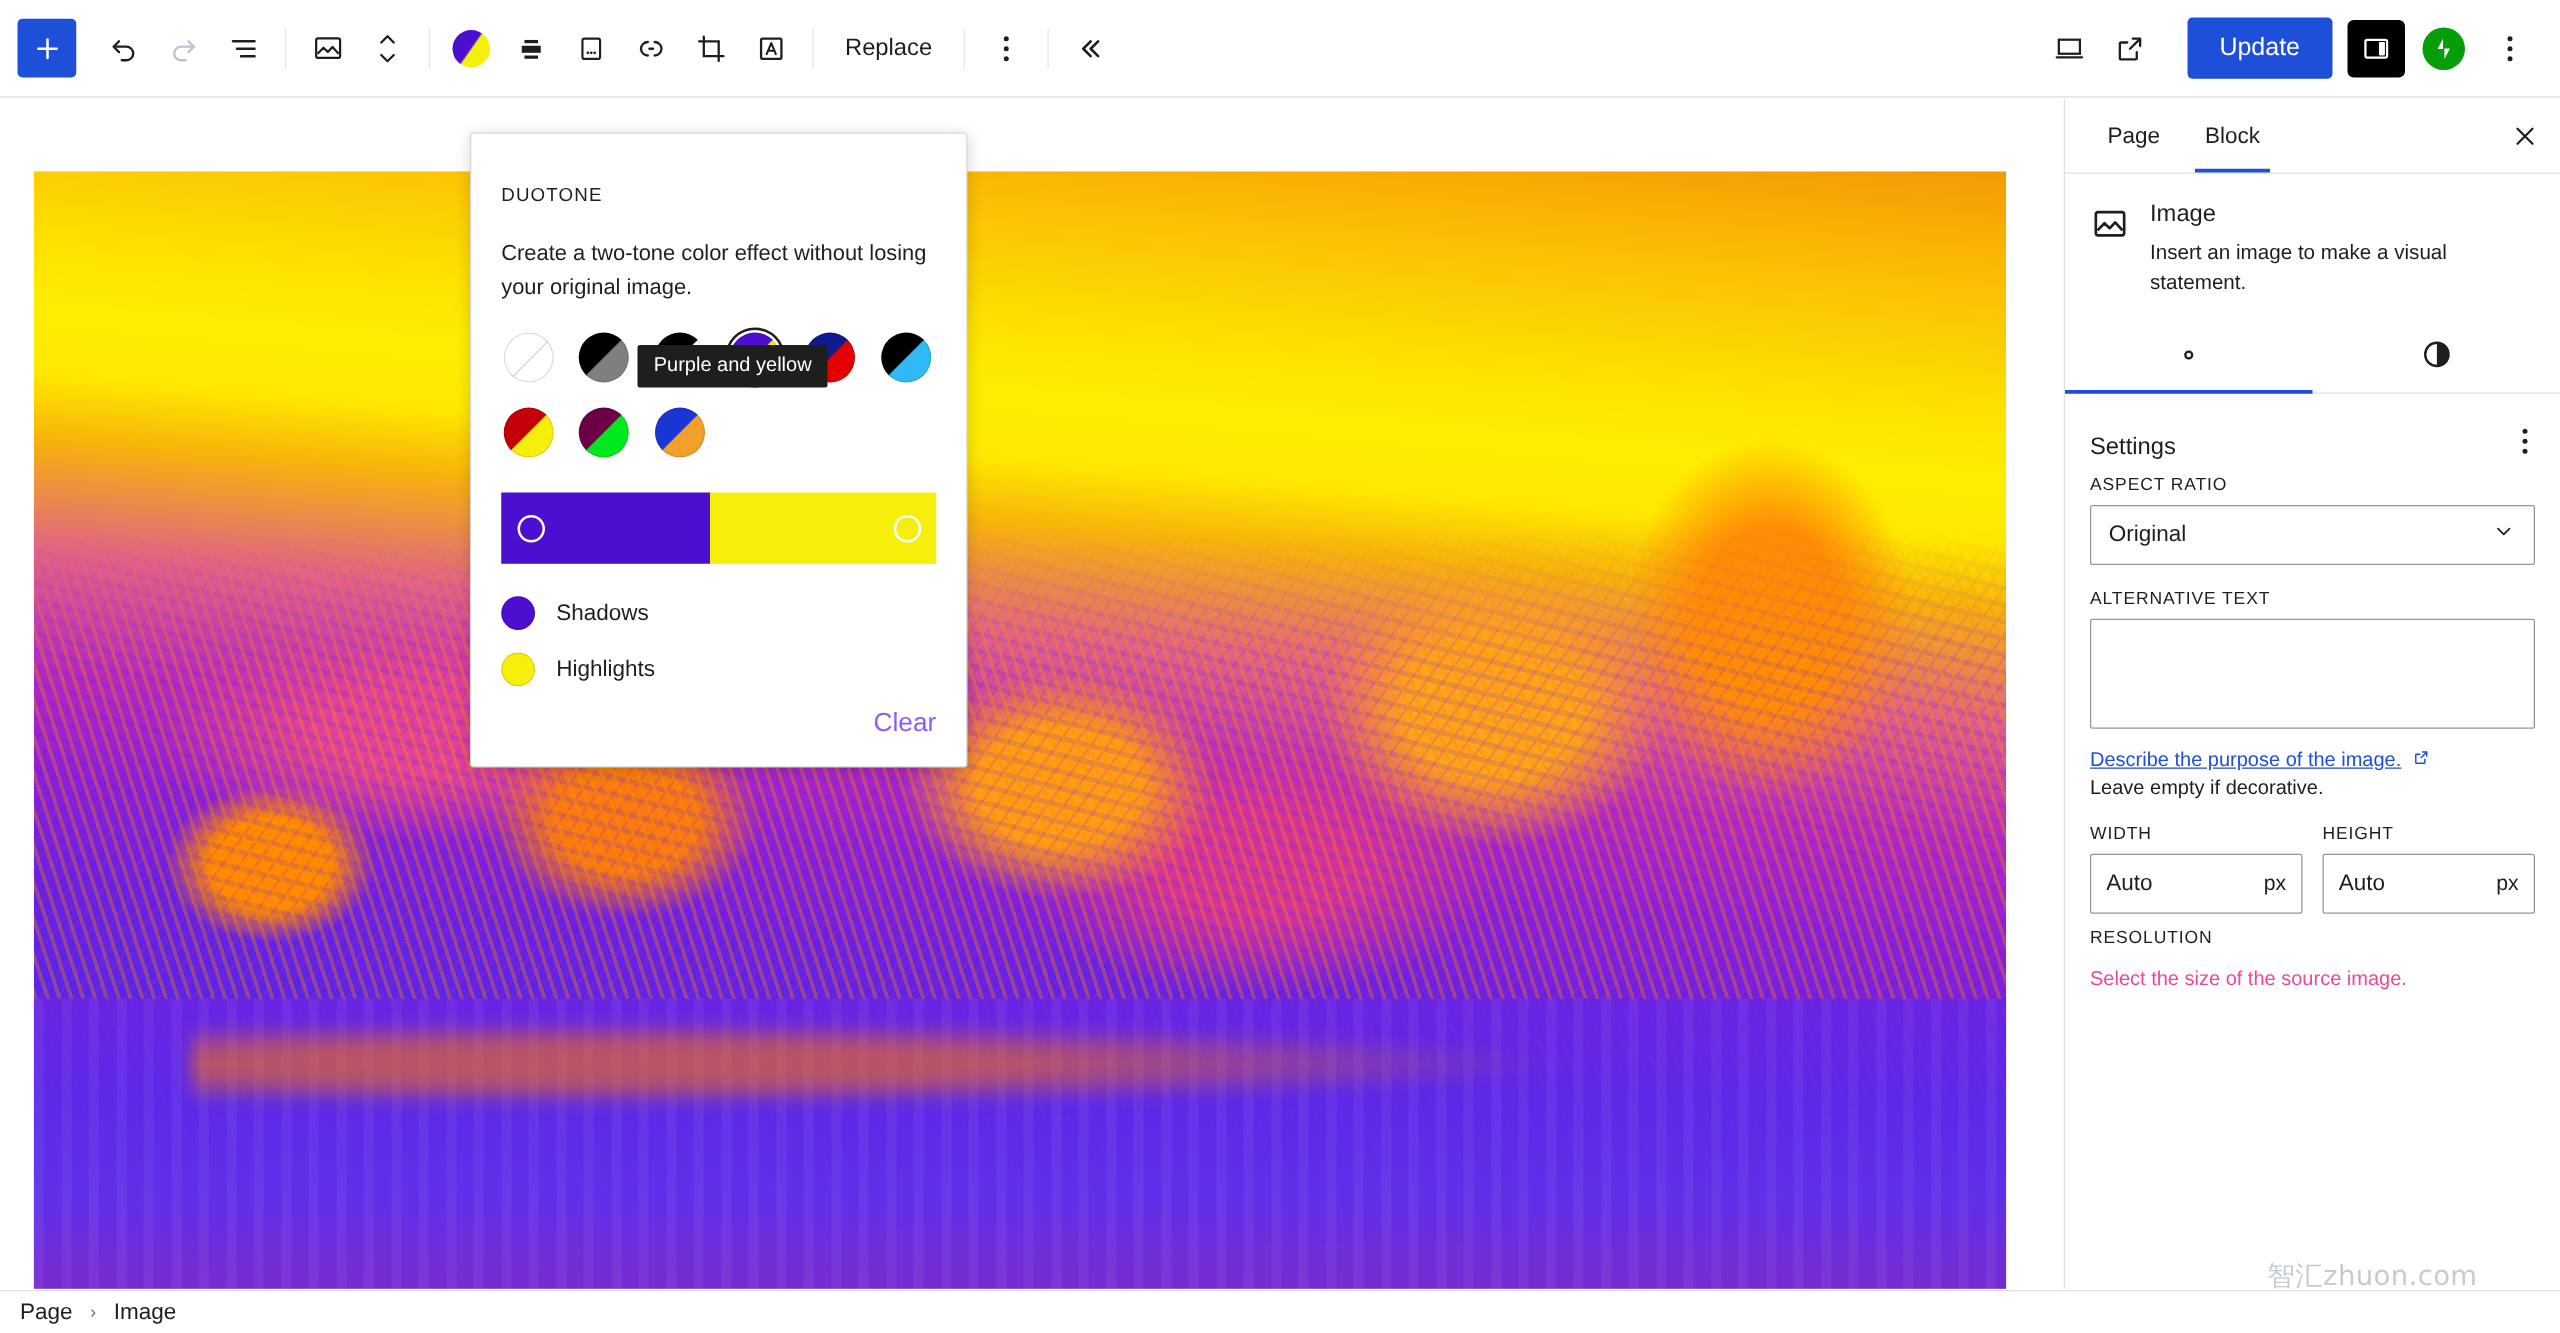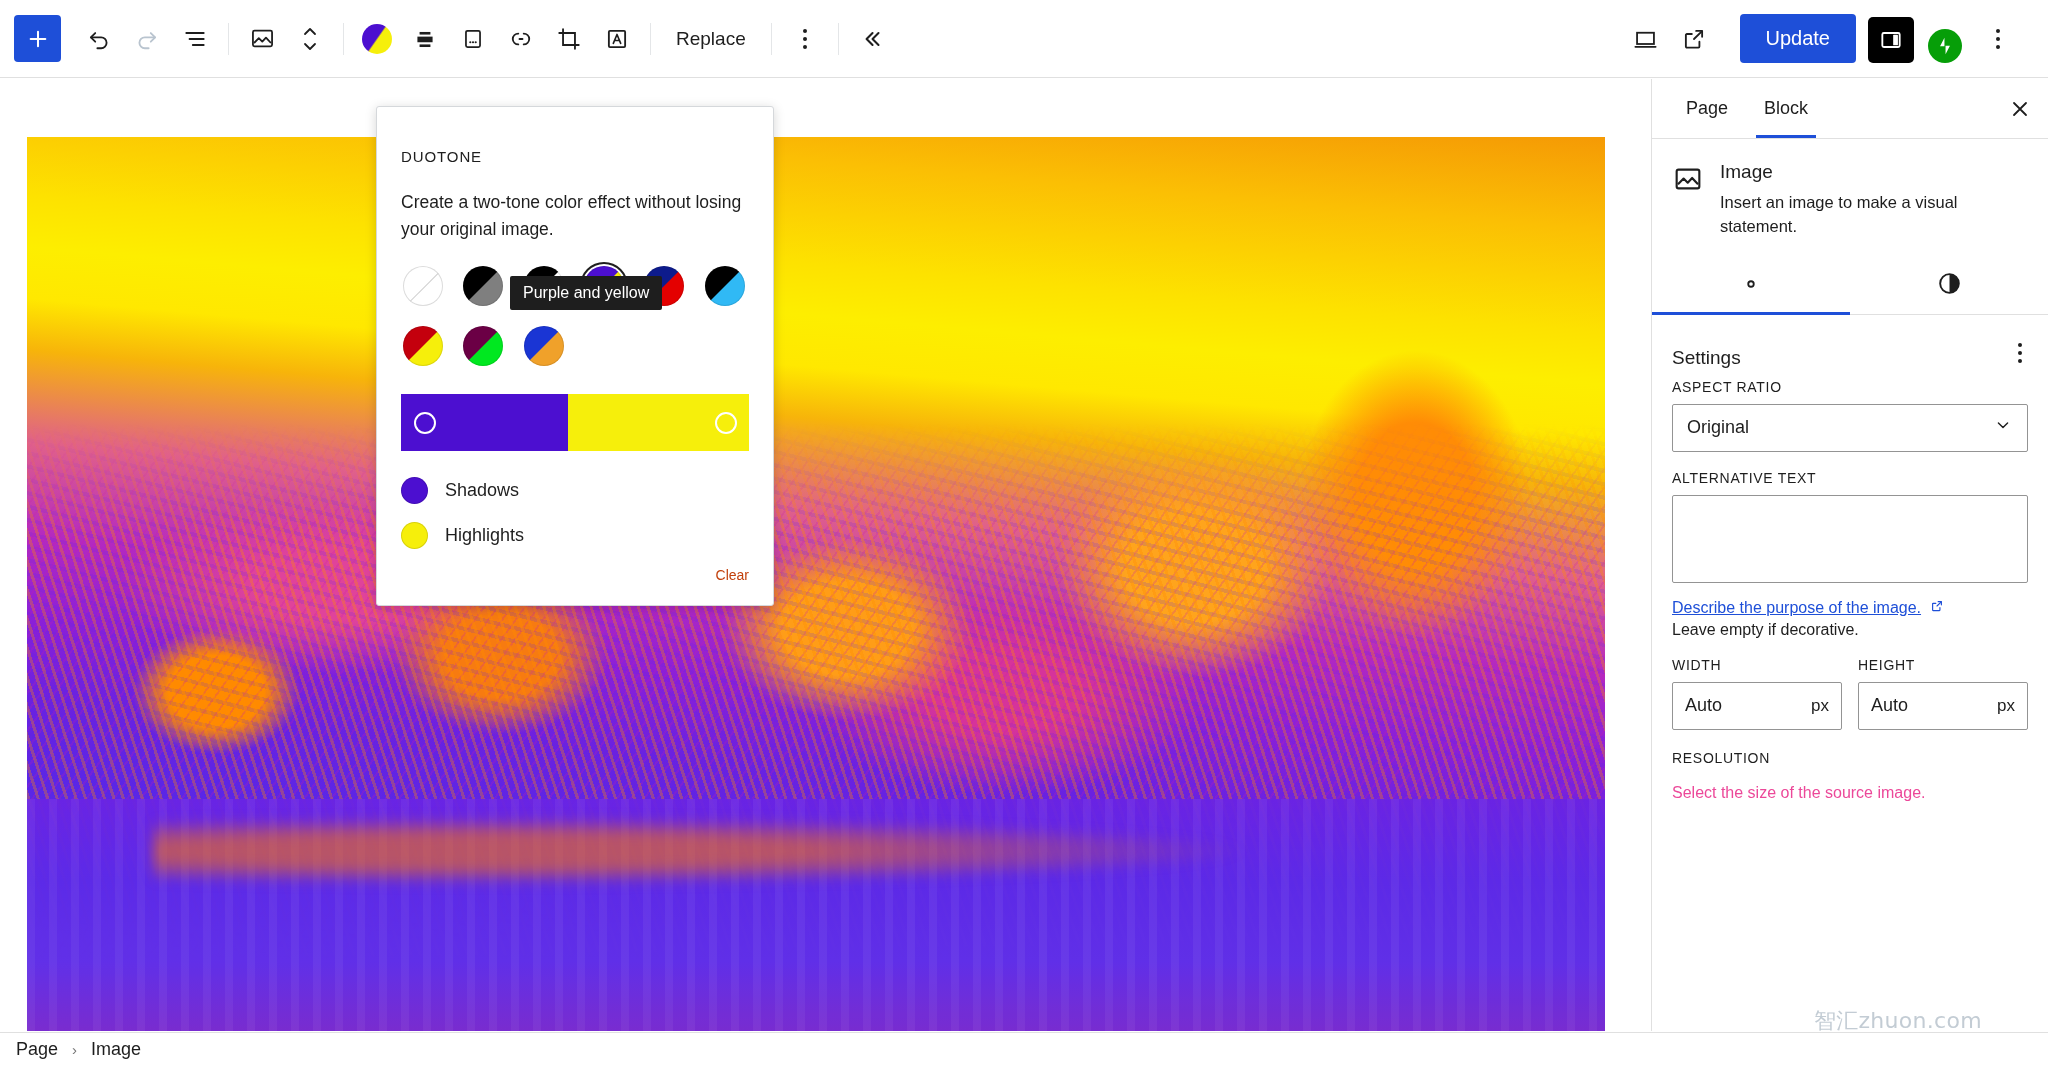--- a/index.html
+++ b/index.html
@@ -13,21 +13,21 @@
 
   
   #top-bar {
     position: absolute; top: 0; left: 0;
     width: 2048px; height: 78px;
     background: #ffffff;
     border-bottom: 1px solid #e0e0e0;
     display: flex; align-items: center;
   }
   .tb-left { display: flex; align-items: center; padding-left: 14px; gap: 0; }
-  .tb-right { display: flex; align-items: flex-end; margin-left: auto; padding-right: 26px; gap: 0; }
+  .tb-right { display: flex; align-items: center; margin-left: auto; padding-right: 16px; gap: 0; }
 
   .tbtn {
     width: 48px; height: 48px;
     display: flex; align-items: center; justify-content: center;
     border-radius: 3px; background: none; border: none;
     cursor: pointer; color: #1e1e1e;
   }
   .tbtn svg { display:block; }
   .tbtn.wide { width: auto; padding: 0 16px; font-size: 19px; color:#1e1e1e; }
 
@@ -191,21 +191,21 @@
 
   .duotone-legend-row {
     display: flex; align-items: center; gap: 17px; margin-bottom: 18px; cursor: pointer;
   }
   .legend-dot { width: 27px; height: 27px; border-radius: 50%; box-shadow: inset 0 0 0 1px rgba(0,0,0,.12); }
   .legend-label { font-size: 18px; color: #1e1e1e; }
 
   #duotone-clear-button {
     display: block; margin-left: auto; margin-top: 8px;
     background: none; border: none; cursor: pointer;
-    color: #c2410c; font-size: 14px; font-family: "Liberation Sans", sans-serif;
+    color: #8b5cf6; font-size: 21px; font-family: "Liberation Sans", sans-serif;
   }
 
   
   #right-sidebar {
     position: absolute; top: 79px; right: 0;
     width: 397px; height: 952px;
     background: #fff;
     border-left: 1px solid #e0e0e0;
   }
   #sidebar-tabs {
@@ -272,21 +272,21 @@
   #alt-text-help-text { font-size: 16px; color:#1e1e1e; margin-top: 4px; }
 
   .select-control {
     position: relative; width: 100%; height: 48px;
     border: 1px solid #949494; border-radius: 2px;
     display: flex; align-items: center; padding: 0 14px;
     font-size: 18px; color: #1e1e1e; cursor: pointer; background:#fff;
   }
   .select-control .chev { margin-left: auto; }
 
-  .dim-row { display: flex; gap: 16px; padding: 0 20px; margin-bottom: 20px; }
+  .dim-row { display: flex; gap: 16px; padding: 0 20px; margin-bottom: 10px; }
   .dim-col { flex: 1; }
   .num-input {
     height: 48px; border: 1px solid #949494; border-radius: 2px;
     display: flex; align-items: center; padding: 0 12px; background:#fff;
   }
   .num-input input {
     border: none; outline: none; font-size: 18px; width: 100%;
     font-family: "Liberation Sans", sans-serif; color:#1e1e1e; background:transparent;
   }
   .num-input input::placeholder { color: #1e1e1e; opacity: 1; }

